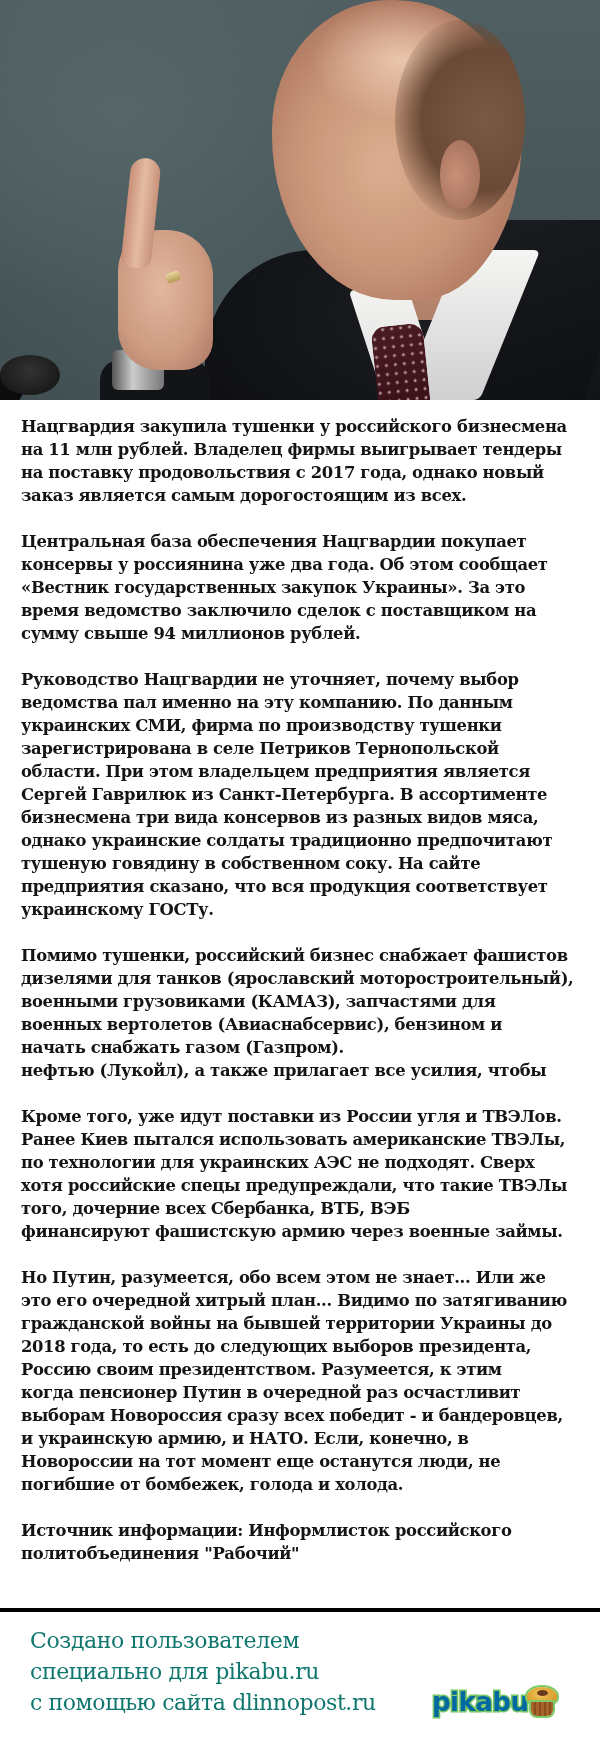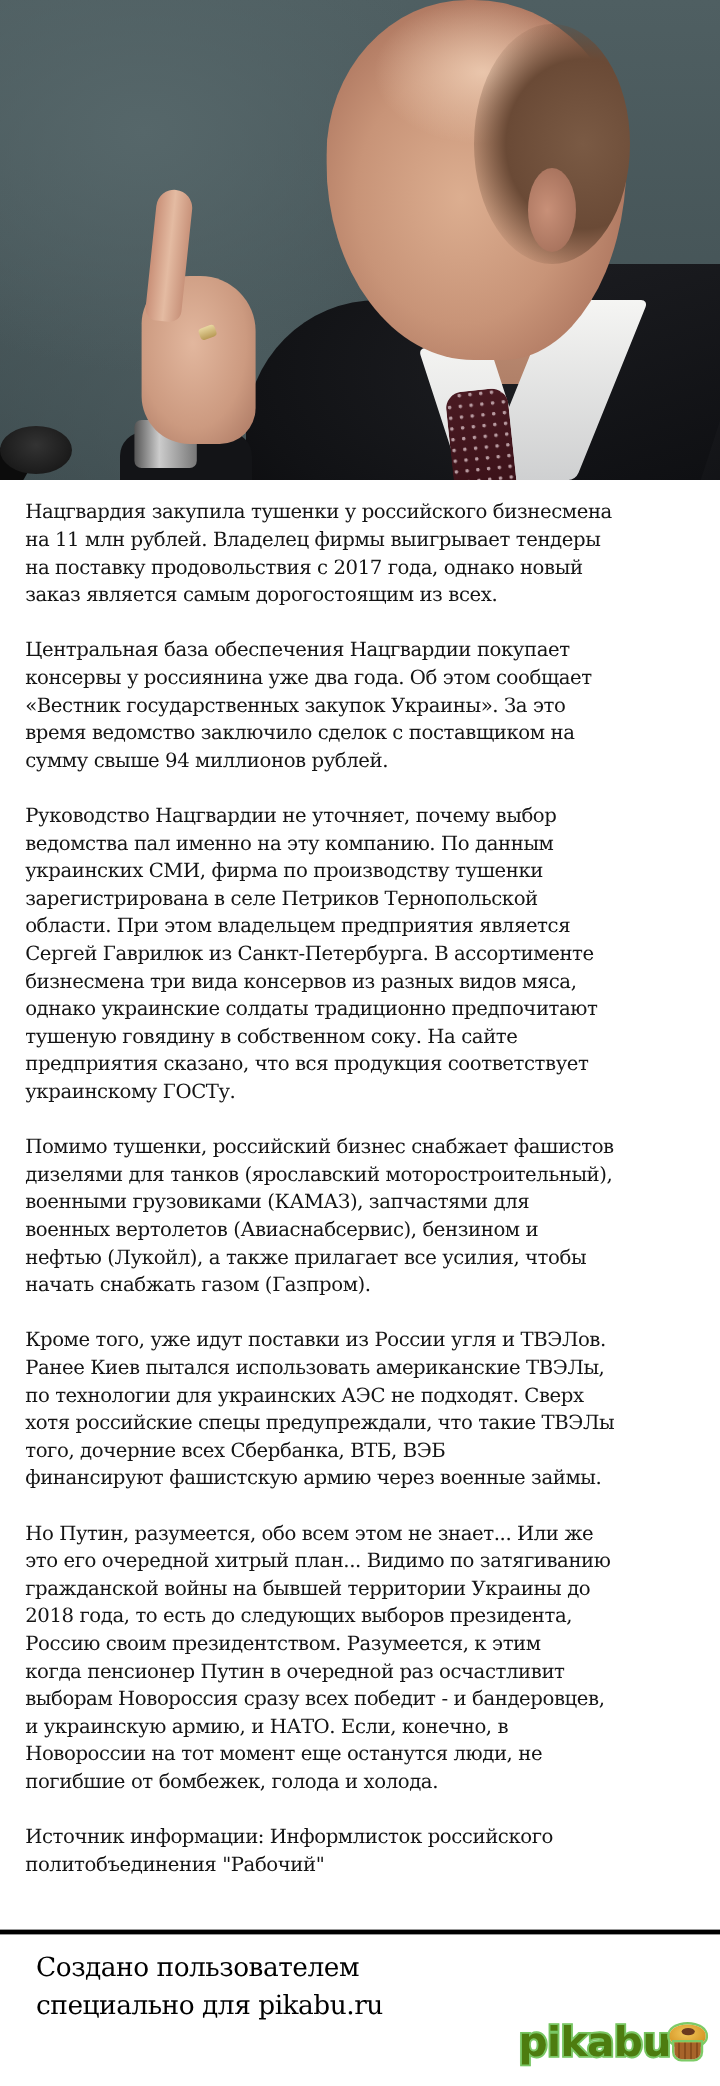--- a/index.html
+++ b/index.html
@@ -102,42 +102,42 @@
     }
 
     
     .article {
       position: absolute; left: 21px; top: 415px; width: 565px;
       font-family: "DejaVu Serif", "Liberation Serif", serif;
       font-size: 16.4px; line-height: 23px; color: #141414;
       letter-spacing: -0.35px;
     }
     .article p { margin: 0 0 23px 0; }
-    .article p .ln { display: block; white-space: nowrap; }
+    .article p .ln { display: block; white-space: nowrap; font-weight: bold; }
 
     .separator {
       position: absolute; left: 0; top: 1608px; width: 600px; height: 4px; background: #000;
     }
 
     
     .footer-text {
       position: absolute; left: 30px; top: 1625px;
       font-family: "DejaVu Serif", "Liberation Serif", serif;
-      font-size: 22px; line-height: 31px; color: #000000; letter-spacing: -0.4px;
+      font-size: 22px; line-height: 31px; color: #0f766e; letter-spacing: -0.4px;
     }
     .footer-text .ln { display: block; white-space: nowrap; }
 
     .pikabu-logo {
       position: absolute; left: 432px; top: 1682px; height: 40px; width: 150px;
       display: flex; align-items: center;
     }
     .pikabu-word {
       font-family: "DejaVu Sans", "Liberation Sans", sans-serif;
-      font-weight: bold; font-size: 34px; line-height: 38px;
-      color: #4d7c0f; letter-spacing: -0.5px;
+      font-weight: bold; font-size: 26px; line-height: 38px;
+      color: #0369a1; letter-spacing: -0.5px;
       -webkit-text-stroke: 3px #74c45f;
       paint-order: stroke fill;
       text-shadow: 0 0 2px #8bd276;
     }
     .muffin {
       position: relative; width: 34px; height: 34px; margin-left: -3px;
     }
     .muffin .cap {
       position: absolute; left: 2px; top: 2px; width: 30px; height: 18px;
       background: radial-gradient(ellipse at 45% 40%, #f1c75a 0%, #d89a2a 70%, #b07320 100%);
@@ -212,22 +212,22 @@
       <span class="ln">однако украинские солдаты традиционно предпочитают</span>
       <span class="ln">тушеную говядину в собственном соку. На сайте</span>
       <span class="ln">предприятия сказано, что вся продукция соответствует</span>
       <span class="ln">украинскому ГОСТу.</span>
     </p>
     <p>
       <span class="ln">Помимо тушенки, российский бизнес снабжает фашистов</span>
       <span class="ln">дизелями для танков (ярославский моторостроительный),</span>
       <span class="ln">военными грузовиками (КАМАЗ), запчастями для</span>
       <span class="ln">военных вертолетов (Авиаснабсервис), бензином и</span>
+      <span class="ln">начать снабжать газом (Газпром).</span>
       <span class="ln">нефтью (Лукойл), а также прилагает все усилия, чтобы</span>
-      <span class="ln">начать снабжать газом (Газпром).</span>
     </p>
     <p>
       <span class="ln">Кроме того, уже идут поставки из России угля и ТВЭЛов.</span>
       <span class="ln">Ранее Киев пытался использовать американские ТВЭЛы,</span>
       <span class="ln">по технологии для украинских АЭС не подходят. Сверх</span>
       <span class="ln">хотя российские спецы предупреждали, что такие ТВЭЛы</span>
       <span class="ln">того, дочерние всех Сбербанка, ВТБ, ВЭБ</span>
       <span class="ln">финансируют фашистскую армию через военные займы.</span>
     </p>
     <p>
@@ -246,20 +246,21 @@
       <span class="ln">Источник информации: Информлисток российского</span>
       <span class="ln">политобъединения "Рабочий"</span>
     </p>
   </div>
 
   <div class="separator"></div>
 
   <div class="footer-text">
     <span class="ln">Создано пользователем</span>
     <span class="ln">специально для pikabu.ru</span>
+    <span class="ln">с помощью сайта dlinnopost.ru</span>
   </div>
 
   <div class="pikabu-logo">
     <span class="pikabu-word">pikabu</span>
     <span class="muffin">
       <span class="cap"></span>
       <span class="bean"></span>
       <span class="cup"></span>
     </span>
   </div>

